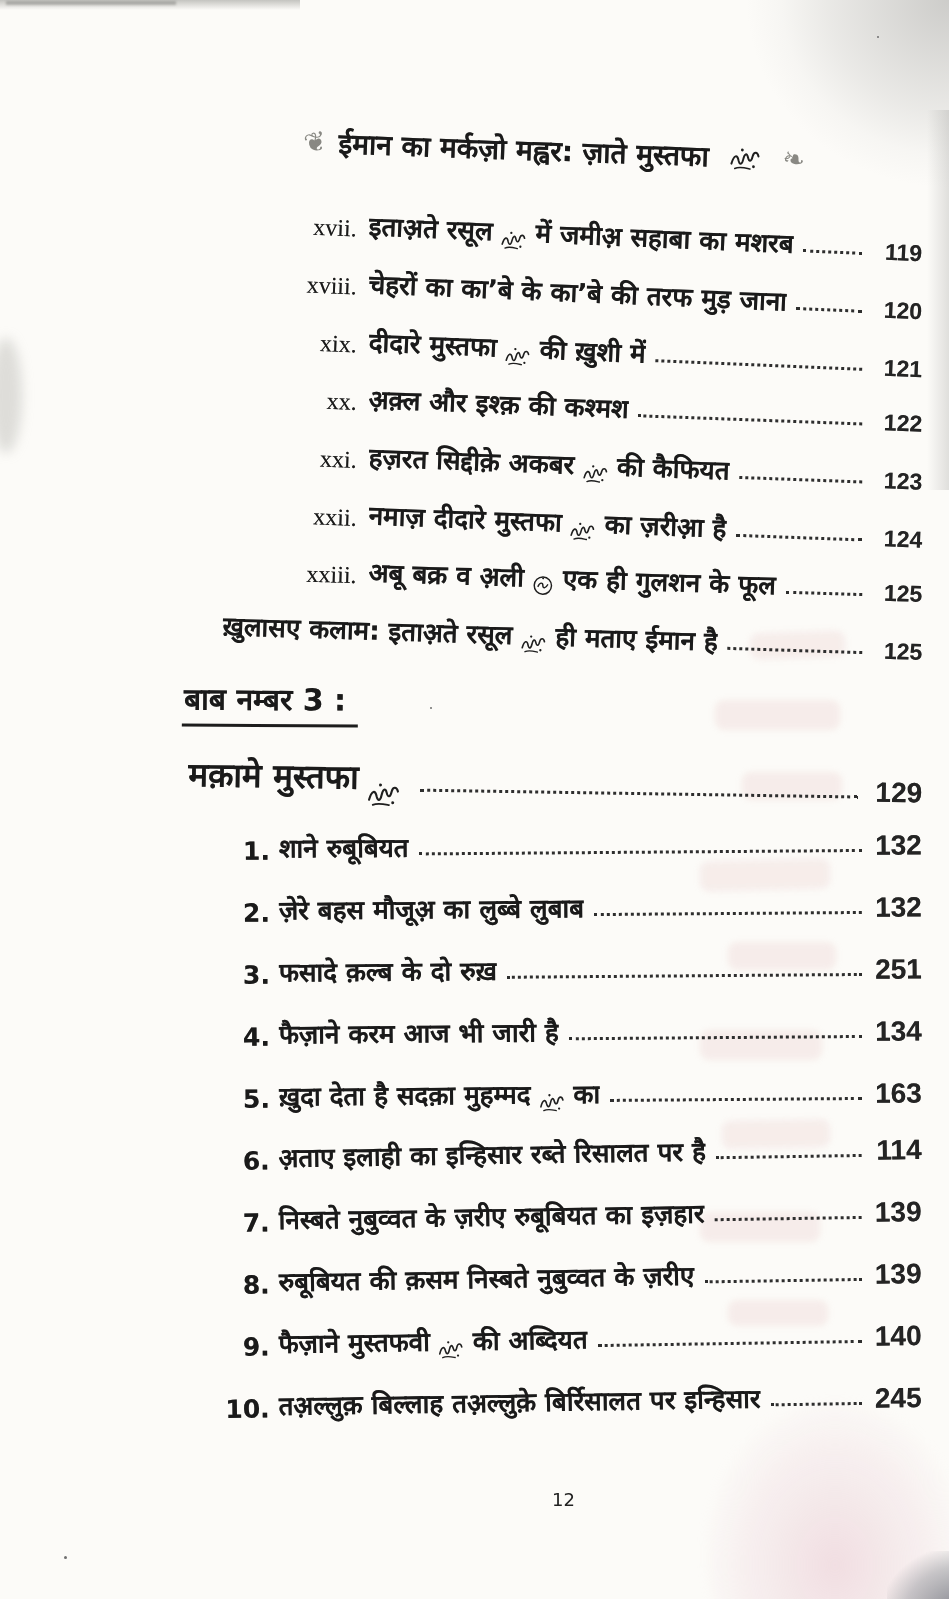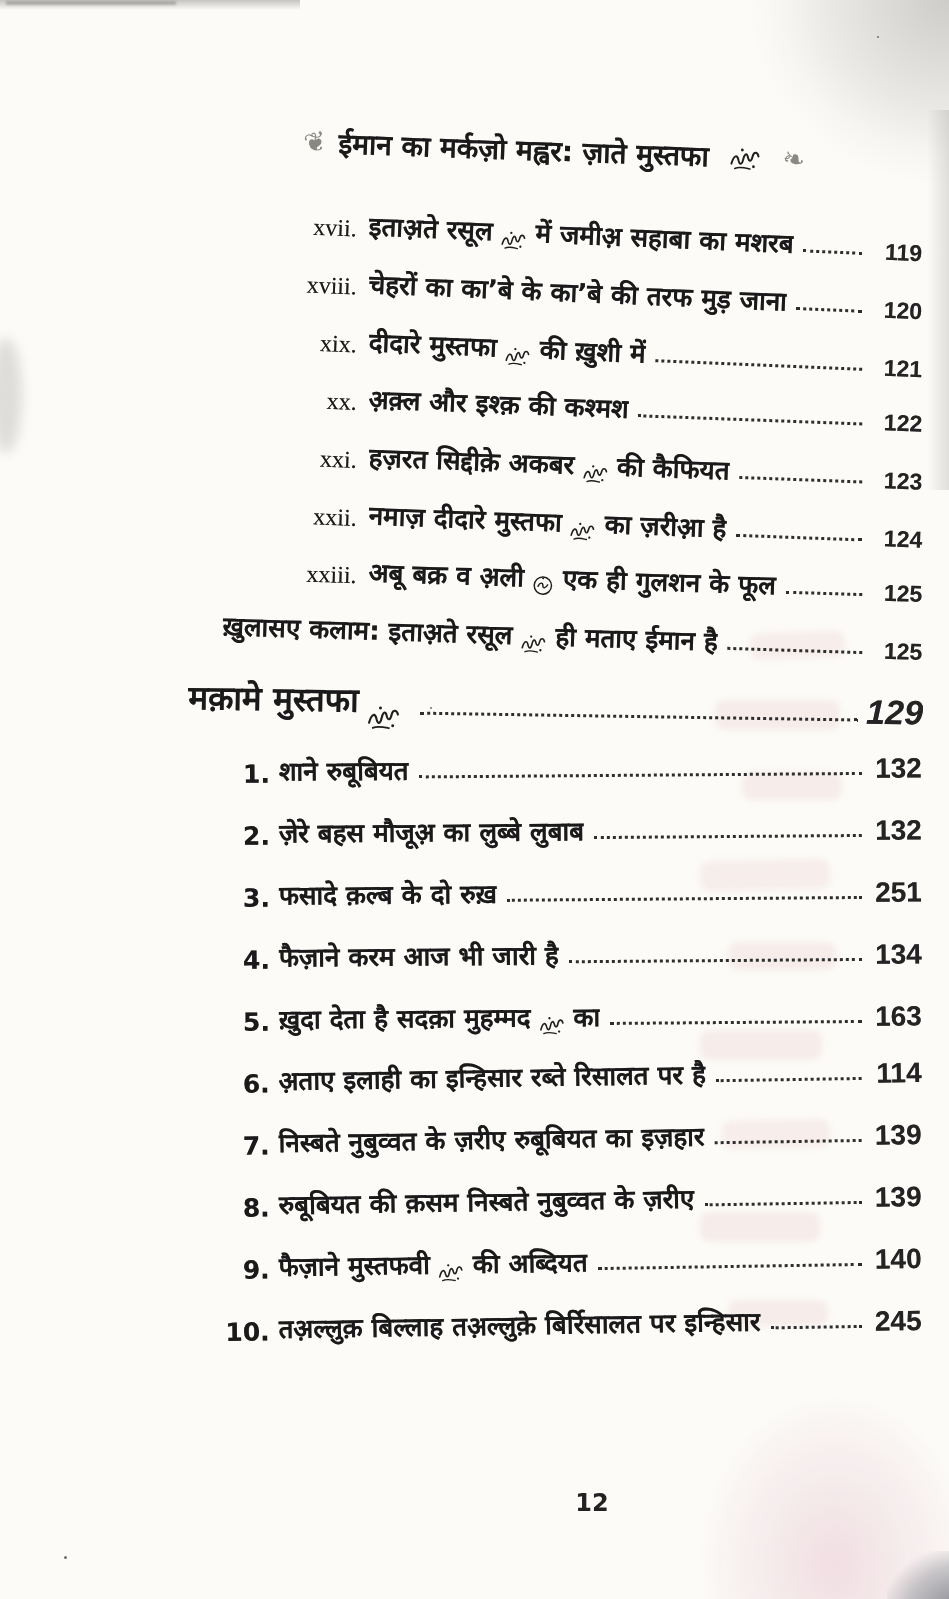--- a/index.html
+++ b/index.html
@@ -36,30 +36,30 @@
 
   
   .section-label{display:inline-block;margin:28px 0 0 -6px;font-size:30px;font-weight:700;
                  border-bottom:3px solid #1d1d1d;padding:0 12px 5px 2px;transform:rotate(.4deg);}
 
   
   .chapter{display:flex;align-items:flex-end;margin-top:24px;transform:rotate(.9deg);transform-origin:0 100%;}
   .chapter .title{font-size:33px;font-weight:700;padding-bottom:5px;}
   .chapter .hon{top:6px;}
   .chapter .leader{margin-bottom:13px;border-bottom-width:3.5px;}
-  .chapter .pg{font-size:34px;width:56px;padding-bottom:3px;font-style:italic;}
+  .chapter .pg{font-size:28px;width:56px;padding-bottom:3px;}
 
   .toc-bottom{margin-top:10px;margin-left:34px;}
   .toc-bottom .row{height:62px;transform-origin:0 100%;transform:rotate(-.45deg);}
   .toc-bottom .row:nth-child(n+6){transform:rotate(-.9deg);}
   .toc-bottom .num{flex:none;width:48px;text-align:right;padding:0 9px 7px 0;font-size:25px;font-weight:600;}
   .toc-bottom .pg{font-size:28px;}
 
-  .footer{position:absolute;left:552px;top:1489px;width:80px;text-align:center;font-size:24px;
-          font-weight:700;color:#222;}
+  .footer{position:absolute;left:552px;top:1489px;width:80px;font-size:18px;
+          font-weight:400;color:#222;}
 
   
   .a-topleft{position:absolute;left:0;top:0;width:300px;height:10px;
              background:linear-gradient(to bottom,rgba(150,150,145,.55),transparent);}
   .a-topleft2{position:absolute;left:6px;top:1px;width:170px;height:4px;background:rgba(120,120,115,.45);filter:blur(1px);}
   .a-topright{position:absolute;right:0;top:0;width:270px;height:250px;
               background:radial-gradient(ellipse 270px 250px at 100% 0%,rgba(140,140,138,.42),rgba(170,170,168,.22) 45%,rgba(200,200,198,.1) 62%,transparent 75%);}
   .a-rightstrip{position:absolute;right:0;top:110px;width:22px;height:380px;
                 background:linear-gradient(to left,rgba(150,150,148,.28),transparent);}
   .a-leftsmudge{position:absolute;left:-10px;top:338px;width:32px;height:115px;border-radius:50%;
@@ -236,20 +236,23 @@
               <span class="vh">ﷺ</span>
             </span>
             <span>ही मताए ईमान है</span>
           </span>
         <span class="leader"></span>
         <span class="pg">125</span>
       </div>
 
     </div>
 
+    <div>
+      <span class="section-label">बाब नम्बर 3 :</span>
+    </div>
 
     <div class="chapter">
       <span class="title">मक़ामे मुस्तफा</span>
       <span class="hon">
           <svg viewBox="0 0 30 24" width="38" height="30">
             <use href="#sws"></use>
           </svg>
           <span class="vh">ﷺ</span>
         </span>
       <span class="leader"></span>

